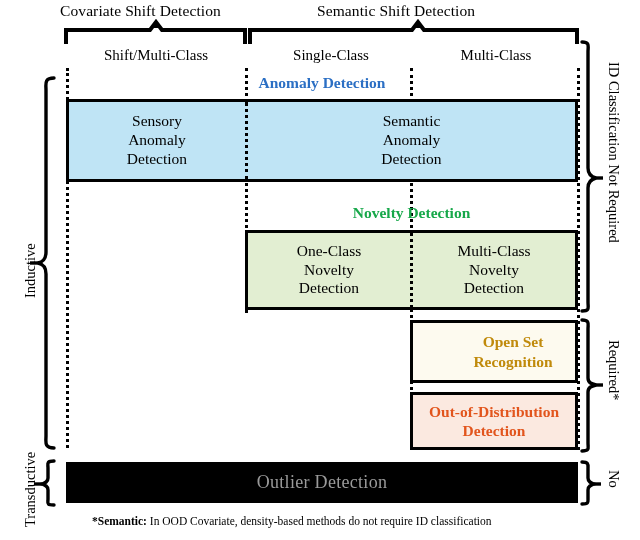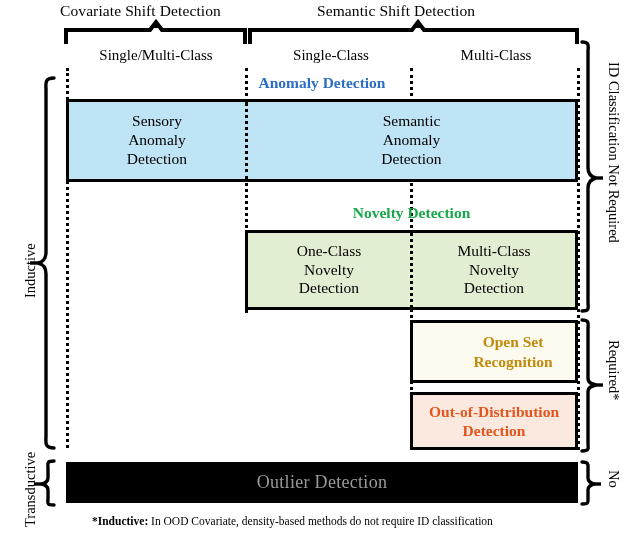--- a/index.html
+++ b/index.html
@@ -59,21 +59,21 @@
 
   <path d="M156,28 L156,22" stroke="#000" stroke-width="4" fill="none"></path>
 
   <path d="M418,28 L418,22" stroke="#000" stroke-width="4" fill="none"></path>
 
   <path d="M66,44 L66,30 L150,30 L156,22 L162,30 L245,30 L245,44" stroke="#000" stroke-width="4" fill="none" stroke-linejoin="miter"></path>
 
   <path d="M250,44 L250,30 L412,30 L418,22 L424,30 L577,30 L577,44" stroke="#000" stroke-width="4" fill="none" stroke-linejoin="miter"></path>
 </svg>
 
-<div class="abs hdr-sub ctr" style="left:66px;top:44px;width:180px;height:22px;">Single/Multi-Class</div>
+<div class="abs hdr-sub ctr" style="left:66px;top:44px;width:180px;height:22px;">Shift/Multi-Class</div>
 
 <div class="abs hdr-sub ctr" style="left:250px;top:44px;width:162px;height:22px;">Single-Class</div>
 
 <div class="abs hdr-sub ctr" style="left:414px;top:44px;width:164px;height:22px;">Multi-Class</div>
 
 <div class="abs vdot" style="left:66px;top:68px;height:380px;"></div>
 <div class="abs vdot" style="left:245px;top:68px;height:245px;"></div>
 <div class="abs vdot" style="left:410px;top:68px;height:382px;"></div>
 <div class="abs vdot" style="left:577px;top:68px;height:382px;"></div>
 
@@ -163,14 +163,14 @@
   <path d="M14,484 L21,484" stroke="#000" stroke-width="3.4" fill="none"></path>
 </svg>
 
 <div class="abs rot-r" style="left:622px;top:62px;">ID Classification Not Required</div>
 
 <div class="abs rot-r" style="left:622px;top:340px;">Required*</div>
 
 <div class="abs rot-r" style="left:622px;top:470px;">No</div>
 
 <div class="abs note" style="left:92px;top:515px;">
-  <b>*Inductive:</b><span> In OOD Covariate, density-based methods do not require ID classification</span>
+  <b>*Semantic:</b><span> In OOD Covariate, density-based methods do not require ID classification</span>
 </div>
 
 </body></html>

